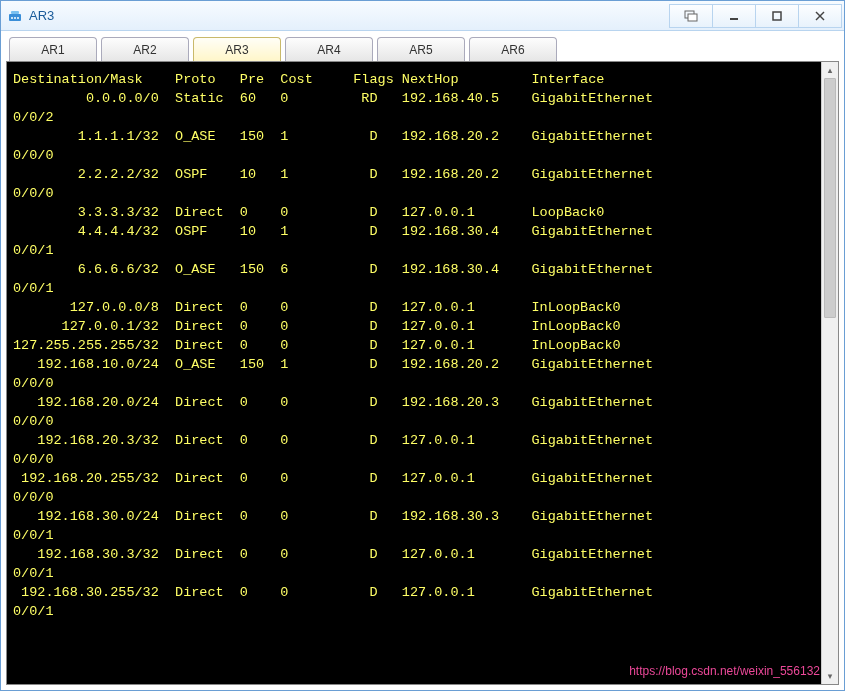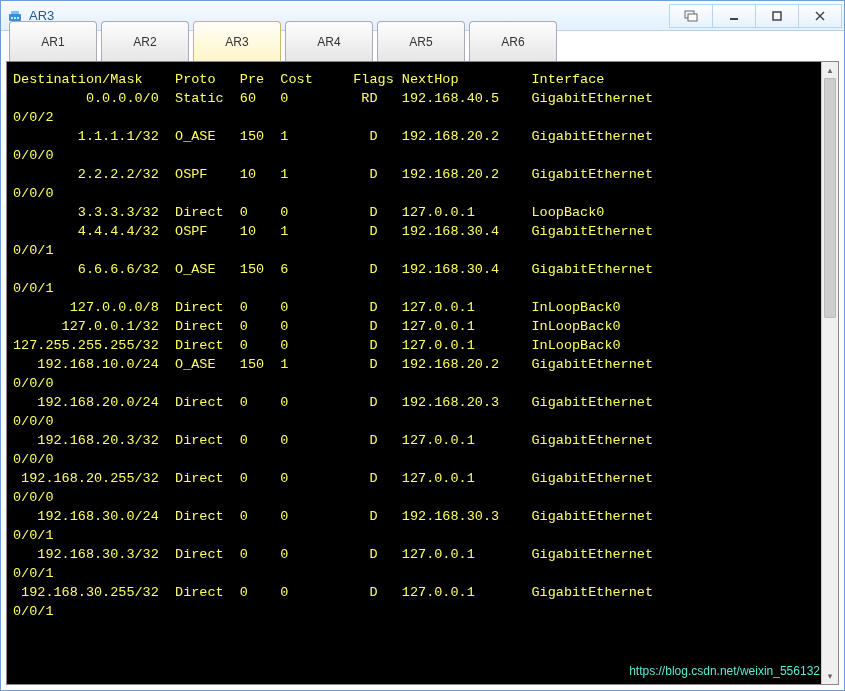--- a/index.html
+++ b/index.html
@@ -58,21 +58,21 @@
     .tab-row {
       height: 30px;
       display: flex;
       align-items: flex-end;
       padding: 4px 6px 0 8px;
       background: #fff;
       gap: 4px;
     }
     .tab {
       min-width: 88px;
-      height: 40px;
+      height: 24px;
       border: 1px solid #aab;
       border-bottom: none;
       border-radius: 4px 4px 0 0;
       background: linear-gradient(to bottom, #fdfdfd, #e6e6e6);
       display: flex;
       align-items: center;
       justify-content: center;
       font-size: 12px;
       color: #333;
       cursor: pointer;
@@ -136,21 +136,21 @@
       color: #666;
       cursor: pointer;
     }
     .scroll-arrow.up { top: 0; }
     .scroll-arrow.down { bottom: 0; }
     .tline { white-space: pre; }
     .watermark {
       position: absolute;
       bottom: 6px;
       right: 18px;
-      color: #5eead4;
+      color: #ec4899;
       font-size: 12px;
       font-family: sans-serif;
       pointer-events: none;
     }
   </style>
 </head>
 <body>
 
 <div class="window">
   <div class="titlebar">

